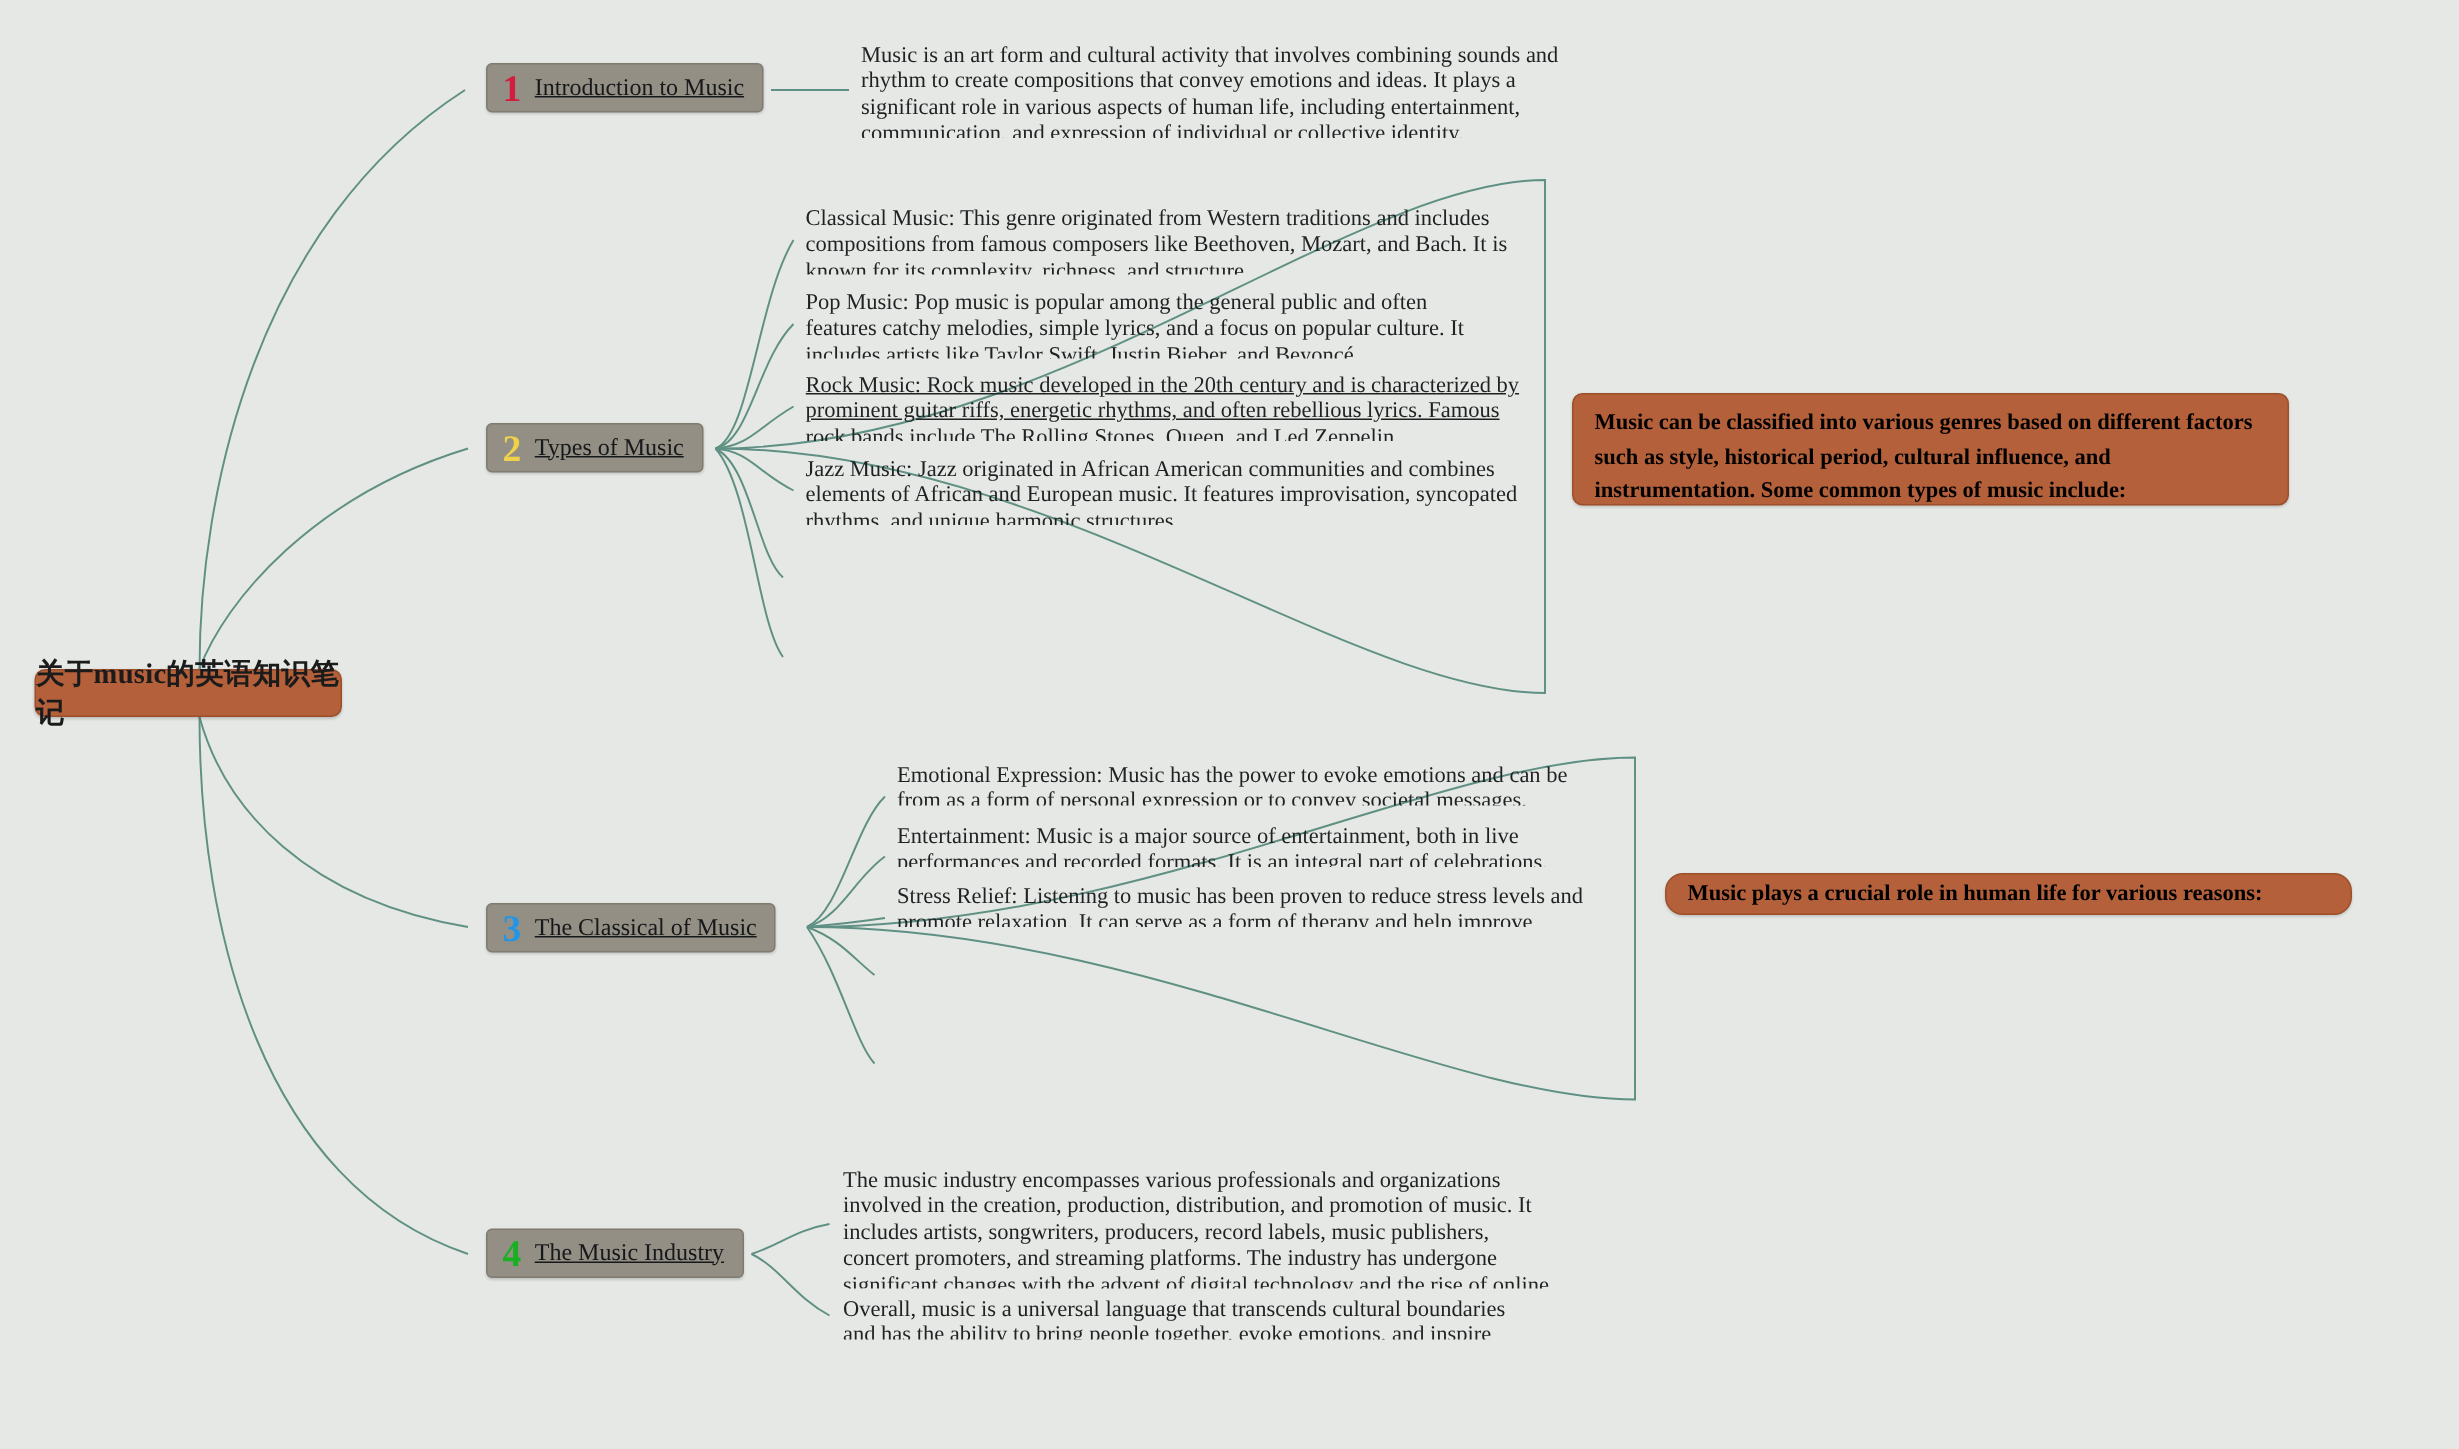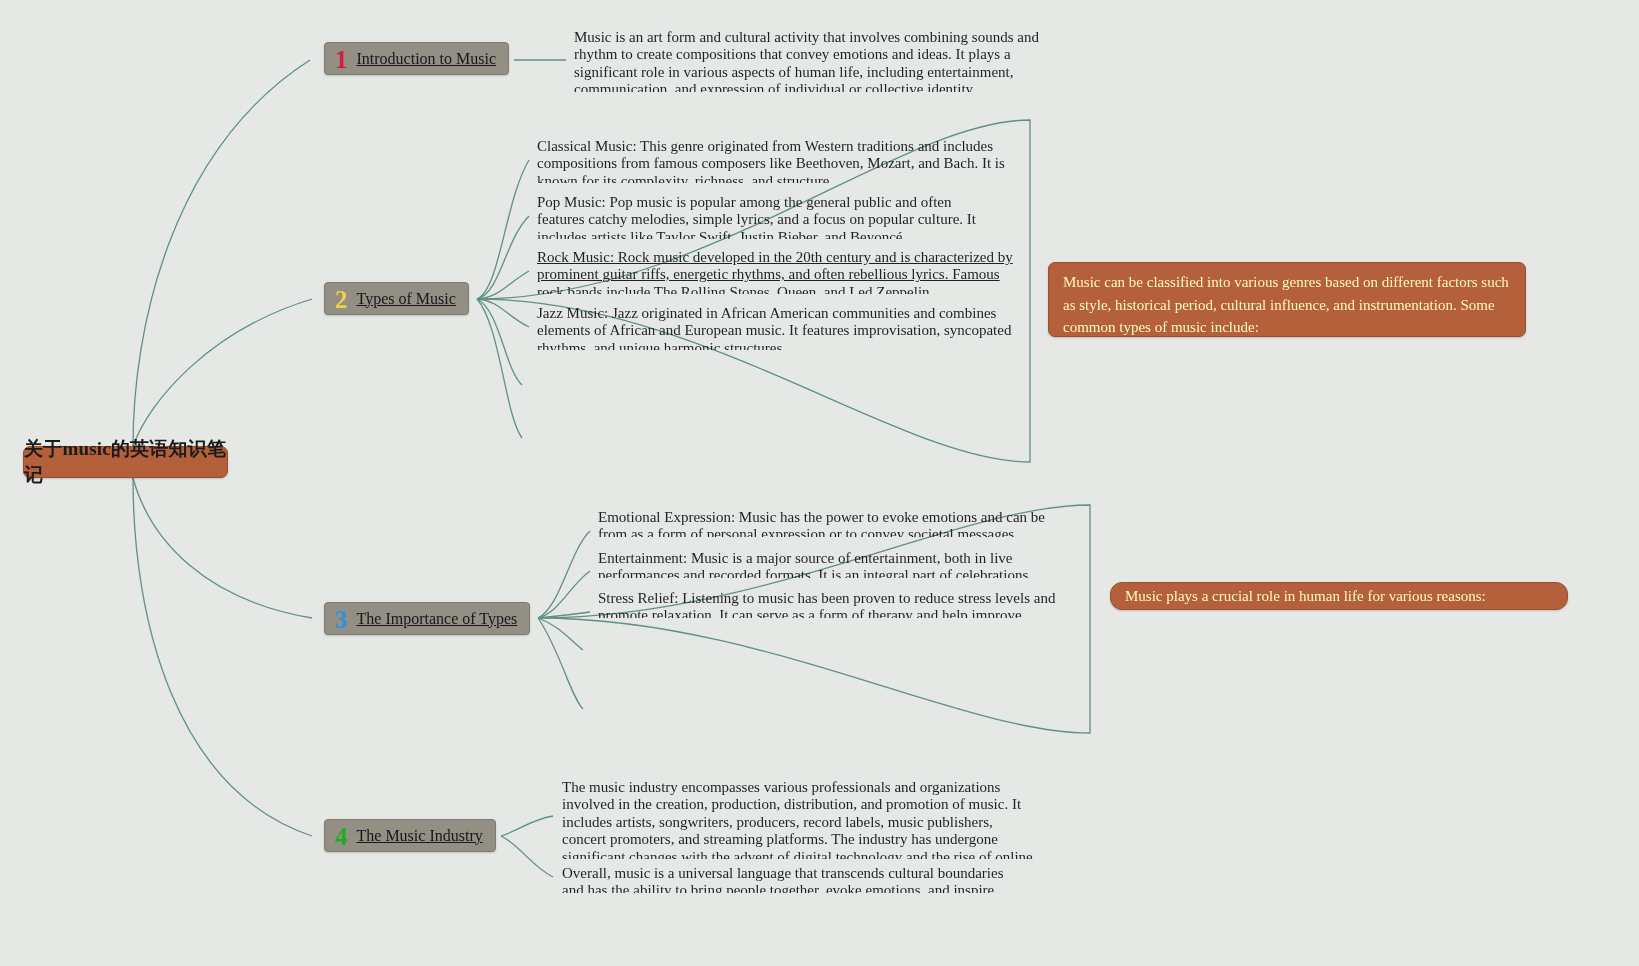--- a/index.html
+++ b/index.html
@@ -70,27 +70,28 @@
     text-align:left;
   }
 
   
   .callout{
     position:absolute;
     background:#b4603a;
     border:1px solid #9d4f2c;
     border-radius:7px;
     box-shadow:0 1px 2px rgba(0,0,0,.18);
-    color:#fef9c3;
+    color:#000000;
     font-family:"Liberation Serif", serif;
     font-size:15px;
     line-height:22.6px;
     padding:8px 14px;
     box-sizing:border-box;
     overflow:hidden;
+    font-weight:bold;
   }
 </style>
 </head>
 <body style="background: rgb(229, 232, 228);">
 
 <div id="canvas">
 
   <svg class="links" viewBox="0 0 1639 966">
 
     <path d="M133,446 C133,330 170,150 310,60" stroke="#5f9083"></path>
@@ -140,21 +141,21 @@
   </div>
   <div class="detail" style="left:537px;top:138px;width:478px;height:45px;">Classical Music: This genre originated from Western traditions and includes compositions from famous composers like Beethoven, Mozart, and Bach. It is known for its complexity, richness, and structure.</div>
   <div class="detail" style="left:537px;top:194px;width:455px;height:45px;">Pop Music: Pop music is popular among the general public and often features catchy melodies, simple lyrics, and a focus on popular culture. It includes artists like Taylor Swift, Justin Bieber, and Beyoncé.</div>
   <div class="detail" style="left:537px;top:249px;width:478px;height:45px;text-decoration:underline;">Rock Music: Rock music developed in the 20th century and is characterized by prominent guitar riffs, energetic rhythms, and often rebellious lyrics. Famous rock bands include The Rolling Stones, Queen, and Led Zeppelin.</div>
   <div class="detail" style="left:537px;top:305px;width:478px;height:45px;">Jazz Music: Jazz originated in African American communities and combines elements of African and European music. It features improvisation, syncopated rhythms, and unique harmonic structures.</div>
 
   <div class="callout" style="left: 1048px; top: 262px; width: 478px; height: 75px; background: rgb(180, 96, 58);">Music can be classified into various genres based on different factors such as style, historical period, cultural influence, and instrumentation. Some common types of music include:</div>
 
   <div id="topic3" class="node topic" style="background: rgb(147, 143, 133);">
     <span class="num" style="color:#2196e8">3</span>
-    <span class="tlabel">The Importance of Types</span>
+    <span class="tlabel">The Classical of Music</span>
   </div>
   <div class="detail" style="left:598px;top:509px;width:465px;height:28px;">Emotional Expression: Music has the power to evoke emotions and can be from as a form of personal expression or to convey societal messages.</div>
   <div class="detail" style="left:598px;top:550px;width:478px;height:28px;">Entertainment: Music is a major source of entertainment, both in live performances and recorded formats. It is an integral part of celebrations, parties, and cultural events.</div>
   <div class="detail" style="left:598px;top:590px;width:465px;height:28px;">Stress Relief: Listening to music has been proven to reduce stress levels and promote relaxation. It can serve as a form of therapy and help improve mental well-being.</div>
 
   <div class="callout" style="left: 1110px; top: 582px; width: 458px; height: 28px; padding: 2px 14px; line-height: 23px; background: rgb(180, 96, 58); border-radius: 12px;">Music plays a crucial role in human life for various reasons:</div>
 
   <div id="topic4" class="node topic" style="background: rgb(147, 143, 133);">
     <span class="num" style="color:#18b021">4</span>
     <span class="tlabel">The Music Industry</span>

